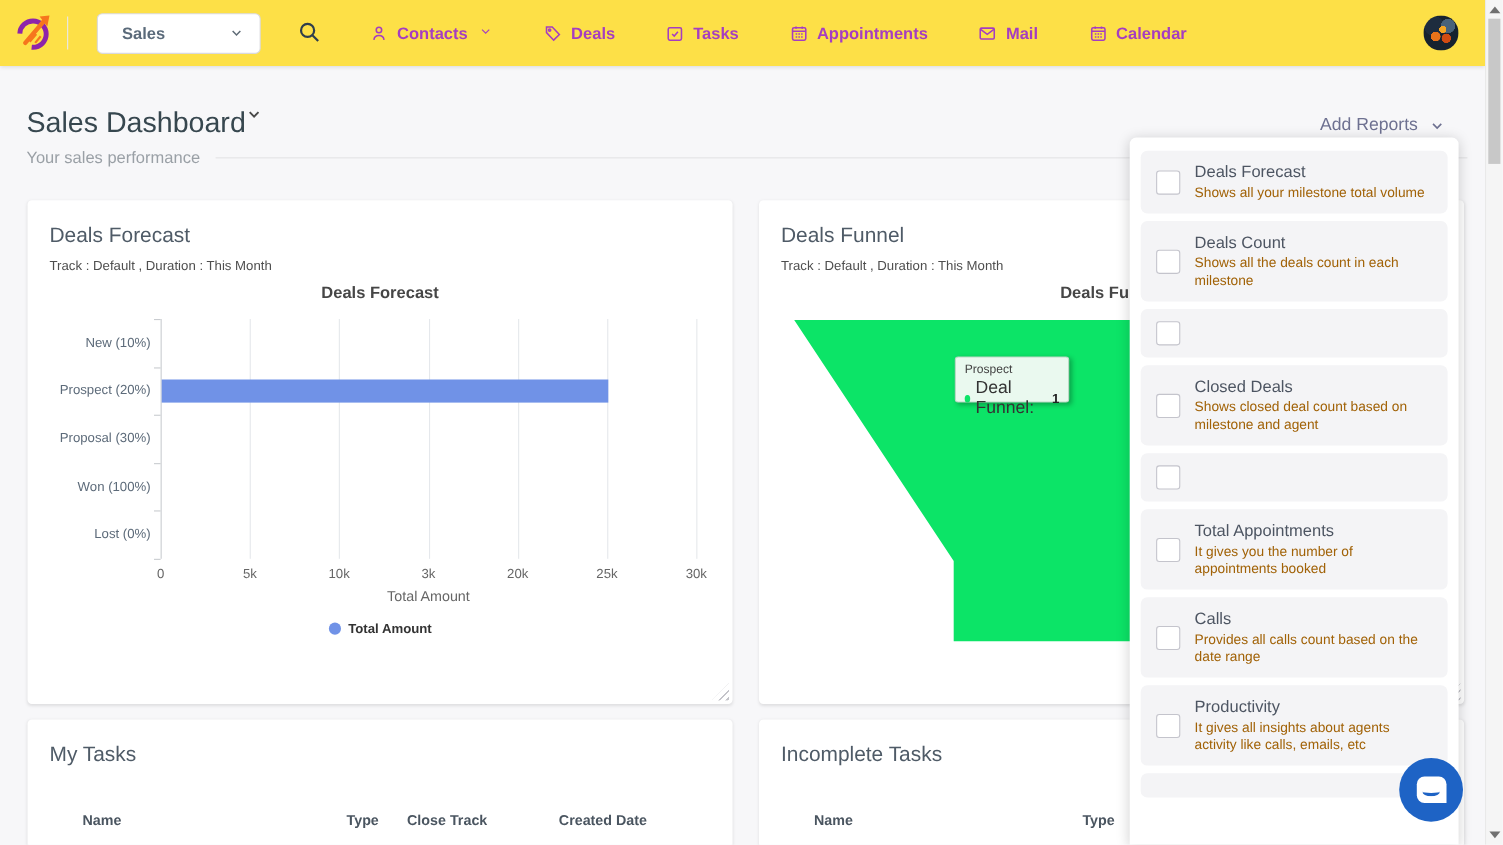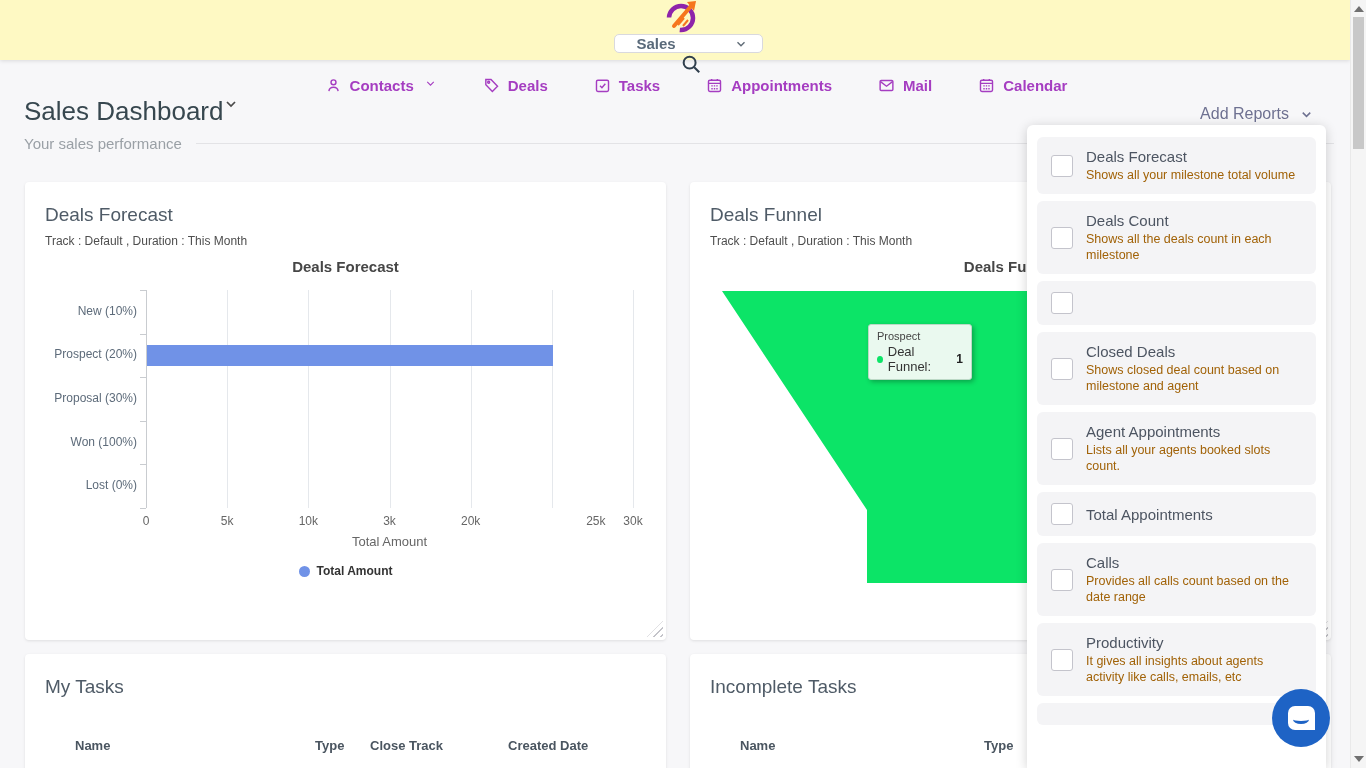--- a/index.html
+++ b/index.html
@@ -1,21 +1,21 @@
 <!DOCTYPE html>
 <html><head>
 <meta charset="utf-8">
 <style>
   * { margin:0; padding:0; box-sizing:border-box; }
   html,body { width:1366px; height:768px; overflow:hidden; }
   body { background:#f7f7f9; font-family:"Liberation Sans", sans-serif; position:relative; color:#444; }
 
   
-  .topbar { position:absolute; left:0; top:0; width:1350px; height:60px; background:#fef9c3;
-            box-shadow:0 1px 4px rgba(0,0,0,.12); display:flex; align-items:center; z-index:5;flex-direction:column; }
+  .topbar { position:absolute; left:0; top:0; width:1350px; height:60px; background:#fde047;
+            box-shadow:0 1px 4px rgba(0,0,0,.12); display:flex; align-items:center; z-index:5; }
   .logo { width:34px; height:34px; margin-left:14px; cursor:pointer; }
   .tb-divider { width:1px; height:30px; background:#e8e8ec; margin-left:13px; }
   .ws-btn { margin-left:26px; width:149px; height:37px; border:1px solid #d9d9de; border-radius:5px;
             background:#fff; display:flex; align-items:center; justify-content:space-between;
             padding:0 14px 0 22px; cursor:pointer; }
   .ws-btn span { font-size:15px; font-weight:bold; color:#5a6a7a; }
   .ws-btn svg { width:14px; height:14px; stroke:#5f6b76; }
   .search { margin-left:33px; width:24px; height:24px; cursor:pointer; }
   .search svg { width:22px; height:22px; stroke:#2f3e4c; }
   .mainnav { display:flex; align-items:center; margin-left:42px; gap:46px; }
@@ -68,27 +68,27 @@
   .legend { position:absolute; left:0; width:100%; top:382px; display:flex; align-items:center;
             justify-content:center; gap:7px; }
   .legend .dot { width:11px; height:11px; border-radius:50%; background:#7092e7; }
   .legend .legend-label { font-size:12px; font-weight:bold; color:#333; }
   .resize-handle { position:absolute; right:3px; bottom:3px; width:16px; height:16px; opacity:.85;
       background:repeating-linear-gradient(135deg,#b9b9c0 0 1.5px,transparent 1.5px 5px);
       clip-path:polygon(100% 0,100% 100%,0 100%); cursor:nwse-resize; }
 
   
   .funnel-svg { position:absolute; left:0; top:0; }
-  .funnel-tooltip { position:absolute; left:178px; top:142px; width:104px; height:56px;
+  .funnel-tooltip { position:absolute; left:178px; top:142px; width:104px; height:42px;
       background:#eaf9ef; border:1px solid #bcd9c6; border-radius:3px; padding:5px 8px;
       box-shadow:2px 2px 5px rgba(0,0,0,.28); z-index:2; }
   .tt-stage { font-size:11px; color:#444; }
   .tt-line { display:flex; align-items:center; gap:5px; margin-top:2px; }
   .tt-dot { width:7px; height:7px; border-radius:50%; background:#0ce467; }
-  .tt-series { font-size:13px; color:#333; }
+  .tt-series { font-size:16px; color:#333; }
   .tt-value { font-size:12px; color:#222; font-weight:bold; margin-left:3px; }
 
   
   .thead span { position:absolute; top:84px; font-size:13px; font-weight:bold; color:#4a5560; }
 
   
   .panel { position:absolute; left:1027px; top:125px; width:299px; height:643px; background:#fff;
            border-radius:6px 6px 0 0; box-shadow:0 2px 12px rgba(0,0,0,.18); z-index:10;
            padding:12px 10px; display:flex; flex-direction:column; gap:7px; overflow:hidden; }
   .menu-item { background:#f4f4f6; border-radius:6px; padding:11px 14px; display:flex;
@@ -236,21 +236,21 @@
   <div class="legend">
     <span class="dot"></span>
     <span class="legend-label">Total Amount</span>
   </div>
   <div class="resize-handle"></div>
 <div class="xtick" style="left: 121px;">0</div>
     <div class="xtick" style="left: 202.167px;">5k</div>
     <div class="xtick" style="left: 283.333px;">10k</div>
     <div class="xtick" style="left: 364.5px;">3k</div>
     <div class="xtick" style="left: 445.667px;">20k</div>
-    <div class="xtick" style="left: 526.833px; margin-left: 44px;">25k</div>
+    <div class="xtick" style="left: 526.833px;">25k</div>
     <div class="xtick" style="left: 608px;">30k</div>
     <div class="ylab" style="top: 122px;">New (10%)</div>
     <div class="ylab" style="top: 165px;">Prospect (20%)</div>
     <div class="ylab" style="top: 209px;">Proposal (30%)</div>
     <div class="ylab" style="top: 253px;">Won (100%)</div>
     <div class="ylab" style="top: 296px;">Lost (0%)</div>
   </section>
 
 <section class="card card-funnel">
   <h2>Deals Funnel</h2>
@@ -308,29 +308,26 @@
     </div>
     <div class="menu-item">
       <span class="checkbox"></span>
       <div class="mi-text">
         <div class="mi-title">Closed Deals</div>
         <div class="mi-desc">Shows closed deal count based on milestone and agent</div>
       </div>
     </div>
     <div class="menu-item">
       <span class="checkbox"></span>
-      <div class="mi-text">
-        <div class="mi-title">Agent Appointments</div>
-        <div class="mi-desc">Lists all your agents booked slots count.</div>
-      </div>
     </div>
     <div class="menu-item">
       <span class="checkbox"></span>
       <div class="mi-text">
         <div class="mi-title">Total Appointments</div>
+        <div class="mi-desc">It gives you the number of appointments booked</div>
       </div>
     </div>
     <div class="menu-item">
       <span class="checkbox"></span>
       <div class="mi-text">
         <div class="mi-title">Calls</div>
         <div class="mi-desc">Provides all calls count based on the date range</div>
       </div>
     </div>
     <div class="menu-item">

